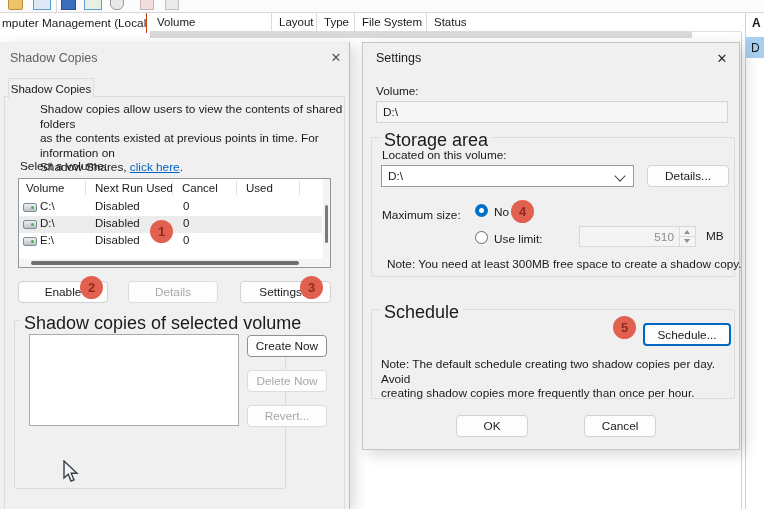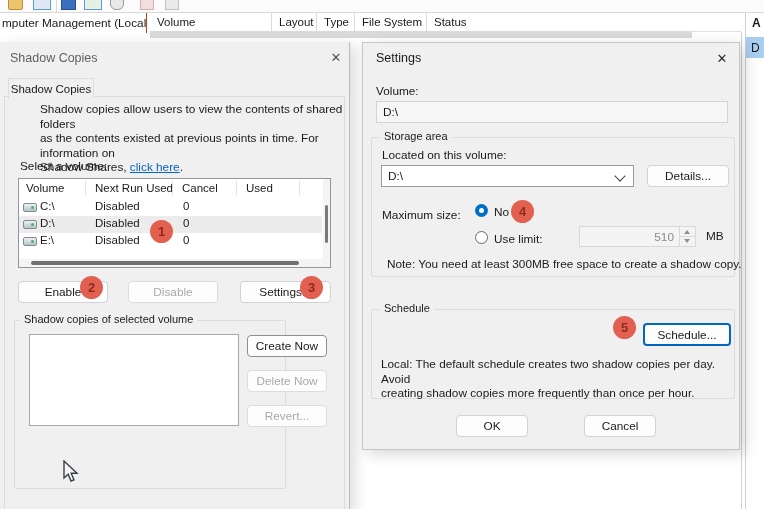--- a/index.html
+++ b/index.html
@@ -10,21 +10,21 @@
   .title{font-size:12.5px;white-space:nowrap;}
   .btn{position:absolute;display:flex;align-items:center;justify-content:center;
        background:#fdfdfd;border:1px solid #d2d2d2;border-radius:4px;font-size:11.8px;
        color:#1a1a1a;box-sizing:border-box;}
   .btn.disabled{color:#a8a8a8;border-color:#dcdcdc;}
   .btn.default{border-color:#8f8f8f;}
   .btn.focused{border:2px solid #0067c0;}
   .closex{position:absolute;width:18px;height:18px;display:flex;align-items:center;
           justify-content:center;font-size:13px;cursor:default;}
   .groupbox{position:absolute;border:1px solid #dcdcdc;border-radius:2px;box-sizing:border-box;}
-  .grouplabel{position:absolute;top:-8px;background:#f0f0f0;padding:0 4px;font-size:11px;white-space:nowrap;}
+  .grouplabel{position:absolute;top:-8px;background:#f0f0f0;padding:0 4px;font-size:18px;white-space:nowrap;}
   .dialog{position:absolute;background:#f0f0f0;}
   .step{position:absolute;width:23px;height:23px;border-radius:50%;background:#e2604f;
         color:#8e2b1e;font-weight:bold;font-size:13px;display:flex;align-items:center;
         justify-content:center;z-index:60;}
   .hdrcell{display:flex;align-items:center;padding-left:7px;font-size:11.5px;
            border-right:1px solid #dcdcdc;box-sizing:border-box;height:100%;white-space:nowrap;}
   .listhdrcell{position:absolute;top:0;height:18px;display:flex;align-items:center;
                font-size:11.5px;white-space:nowrap;}
   .listsep{position:absolute;top:2px;height:14px;width:1px;background:#e2e2e2;}
   .vrow{position:absolute;left:0;right:8px;height:17px;font-size:11.5px;}
@@ -128,21 +128,21 @@
 
       <div style="position:absolute;right:0;top:0;width:7px;height:100%;background:#f4f4f4;">
         <div style="position:absolute;left:2px;top:26px;width:3px;height:38px;background:#7a7a7a;border-radius:2px;"></div>
       </div>
       <div style="position:absolute;left:0;bottom:0;right:7px;height:8px;background:#f4f4f4;">
         <div style="position:absolute;left:12px;top:2px;width:268px;height:4px;background:#6f6f6f;border-radius:2px;"></div>
       </div>
     </div>
 
     <div class="btn" style="left:18px;top:239px;width:90px;height:22px;">Enable</div>
-    <div class="btn disabled" style="left:128px;top:239px;width:90px;height:22px;">Disable</div>
+    <div class="btn disabled" style="left:128px;top:239px;width:90px;height:22px;">Details</div>
     <div class="btn" style="left:240px;top:239px;width:91px;height:22px;">Settings...</div>
 
     <div class="groupbox" style="left:14px;top:278px;width:272px;height:169px;">
       <span class="grouplabel" style="left:5px;">Shadow copies of selected volume</span>
       <div style="position:absolute;left:14px;top:13px;width:210px;height:92px;background:#fff;border:1px solid #a9a9a9;box-sizing:border-box;"></div>
       <div class="btn default" style="left:232px;top:14px;width:80px;height:22px;">Create Now</div>
       <div class="btn disabled" style="left:232px;top:84px;width:80px;height:22px;">Revert...</div>
       <div class="btn disabled" style="left:232px;top:49px;width:80px;height:22px;">Delete Now</div>
     </div>
   </div>
@@ -185,21 +185,21 @@
       </div>
       <div class="lbl abs" style="left:334px;top:91px;">MB</div>
 
       <div class="note abs" style="left:15px;top:119px;white-space:nowrap;">Note: You need at least 300MB free space to create a shadow copy.</div>
     </div>
 
     <div class="groupbox" style="left:8px;top:266px;width:364px;height:90px;">
       <span class="grouplabel" style="left:8px;">Schedule</span>
       <div class="btn focused" style="left:271px;top:13px;width:88px;height:23px;">Schedule...</div>
       <div class="note abs" style="left:9px;top:47px;">
-        <div>Local: The default schedule creates two shadow copies per day. Avoid</div>
+        <div>Note: The default schedule creating two shadow copies per day. Avoid</div>
         <div>creating shadow copies more frequently than once per hour.</div>
       </div>
     </div>
 
     <div class="btn" style="left:93px;top:372px;width:72px;height:22px;">OK</div>
     <div class="btn" style="left:221px;top:372px;width:72px;height:22px;">Cancel</div>
   </div>
 
   <div class="step" style="left:150px;top:220px;">1</div>
   <div class="step" style="left:80px;top:276px;">2</div>

